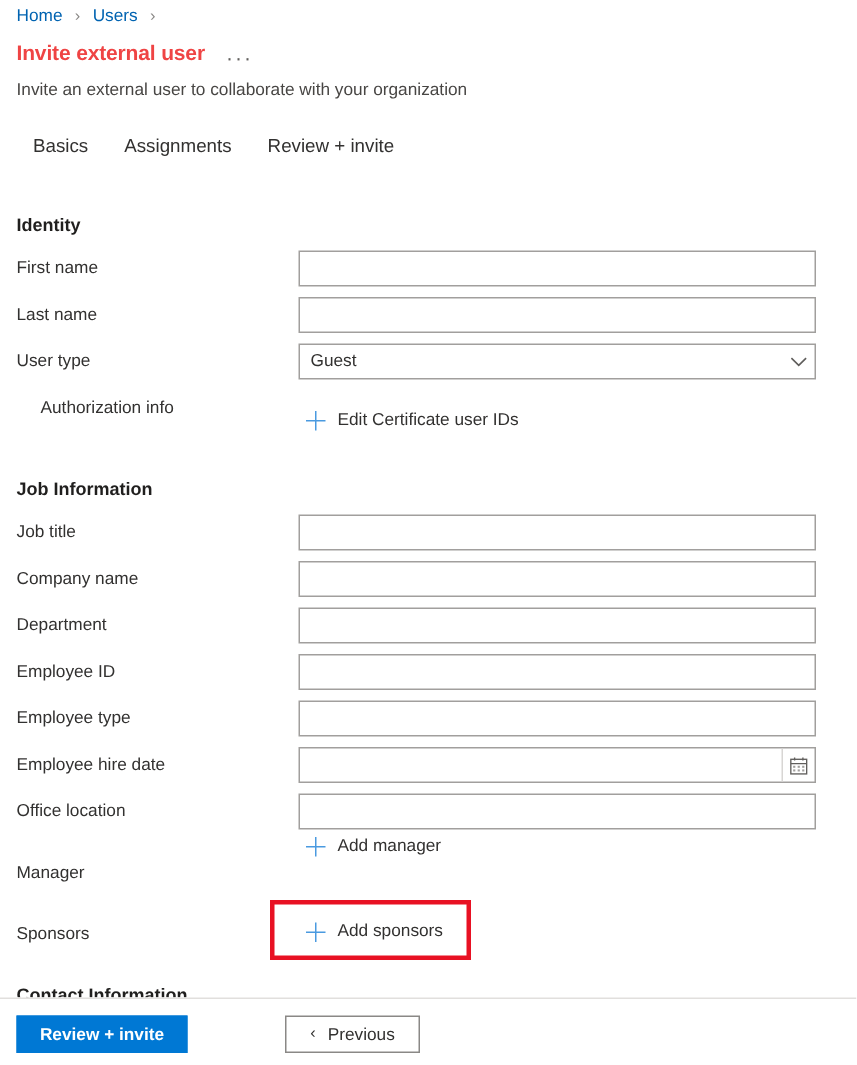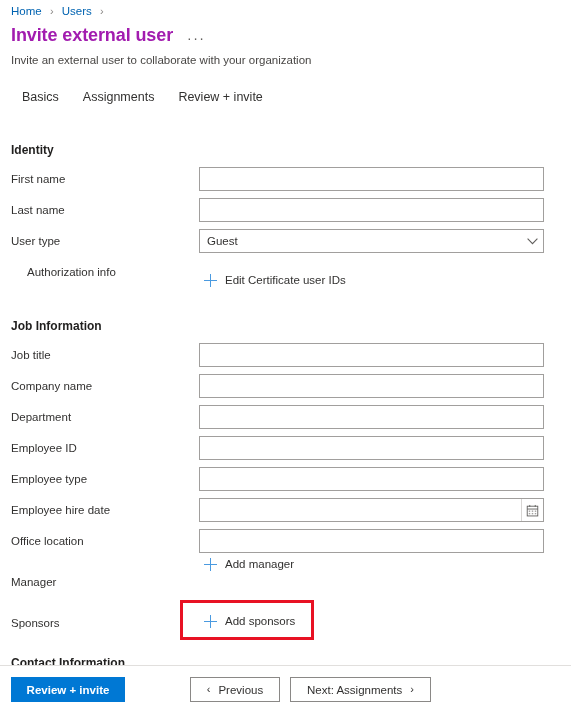--- a/index.html
+++ b/index.html
@@ -43,23 +43,23 @@
 
   
   .title-row {
     position: absolute;
     left: 11px;
     top: 23px;
     display: flex;
     align-items: center;
   }
   .page-title {
-    font-size: 18px;
+    font-size: 14px;
     font-weight: 600;
-    color: #a21caf;
+    color: #ef4444;
     line-height: 24px;
     letter-spacing: -0.1px;
   }
   .ellipsis-btn {
     margin-left: 14px;
     color: #605e5c;
     font-size: 14px;
     letter-spacing: 1.4px;
     cursor: pointer;
     line-height: 14px;
@@ -402,19 +402,15 @@
   </div>
 
   <div class="footer">
     <button class="btn-primary">Review + invite</button>
 
     <button class="btn-secondary" id="btn-previous">
       <span class="arrow">‹</span>
       <span>Previous</span>
     </button>
 
-    <button class="btn-secondary" id="btn-next">
-      <span>Next: Assignments</span>
-      <span class="arrow">›</span>
-    </button>
   </div>
 
 </div>
 
 </body></html>

